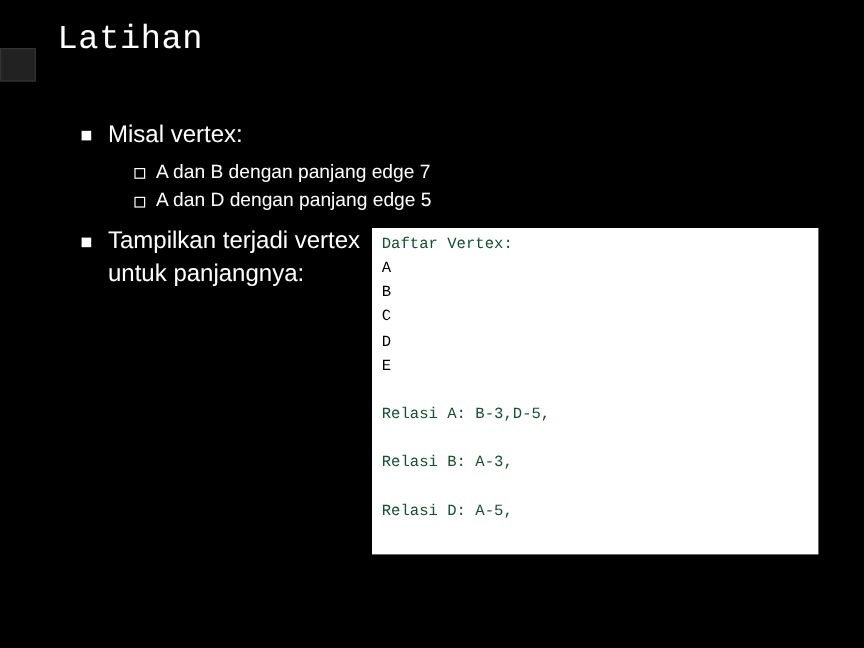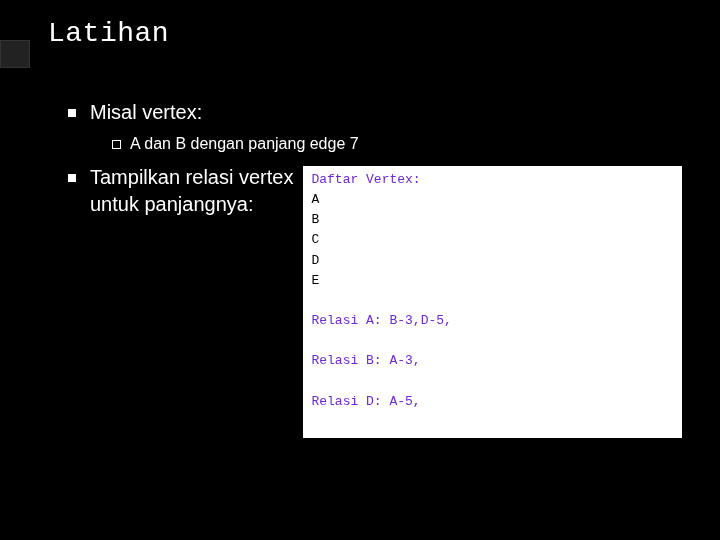--- a/index.html
+++ b/index.html
@@ -89,42 +89,43 @@
     flex: 1;
     background: #fff;
     color: #000;
     font-family: Consolas, "Courier New", monospace;
     font-size: 13px;
     line-height: 1.55;
     padding: 4px 8px 6px 8px;
     margin-top: 2px;
     white-space: pre;
   }
-  .console .blue { color: #6d28d9; }
+  .console .blue { color: #14532d; }
 </style>
 </head>
 <body>
 
 <div class="slide">
   <div class="title-row">
     <div class="accent-bar"></div>
     <div class="title">Latihan</div>
   </div>
 
   <ul class="main">
     <li>
       <span>Misal vertex:</span>
       <ul class="sub">
         <li><span>A dan B dengan panjang edge 7</span></li>
+        <li><span>A dan D dengan panjang edge 5</span></li>
       </ul>
     </li>
     <li>
       <div class="last-row">
         <div class="last-text">
-          <div>Tampilkan relasi vertex</div>
+          <div>Tampilkan terjadi vertex</div>
           <div>untuk panjangnya:</div>
         </div>
         <div class="console"><span class="blue">Daftar Vertex:</span>
 <span>A</span>
 <span>B</span>
 <span>C</span>
 <span>D</span>
 <span>E</span>
 
 <span class="blue">Relasi A: B-3,D-5,</span>

